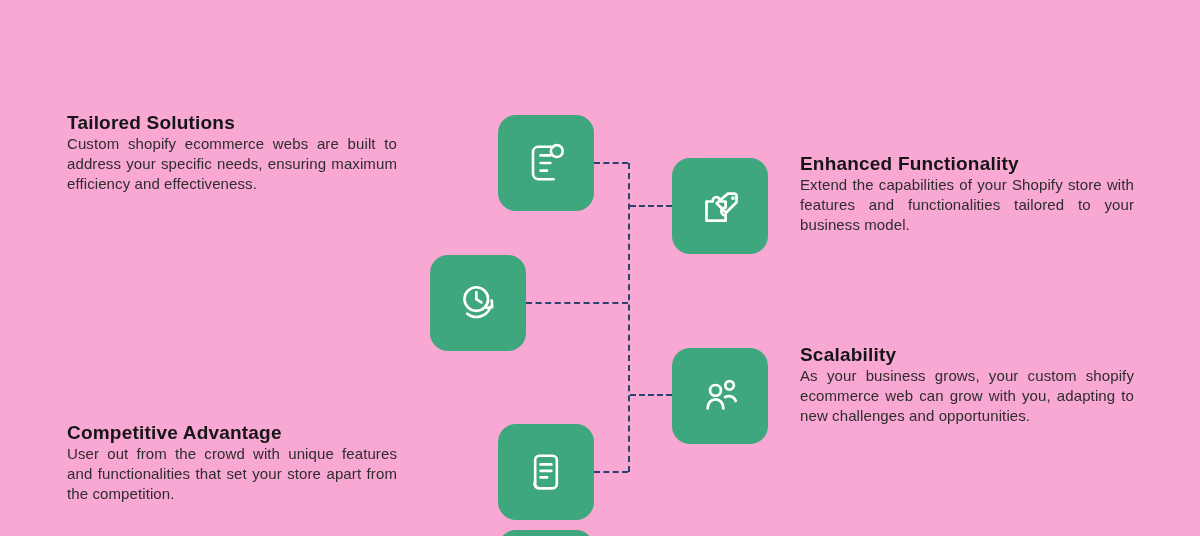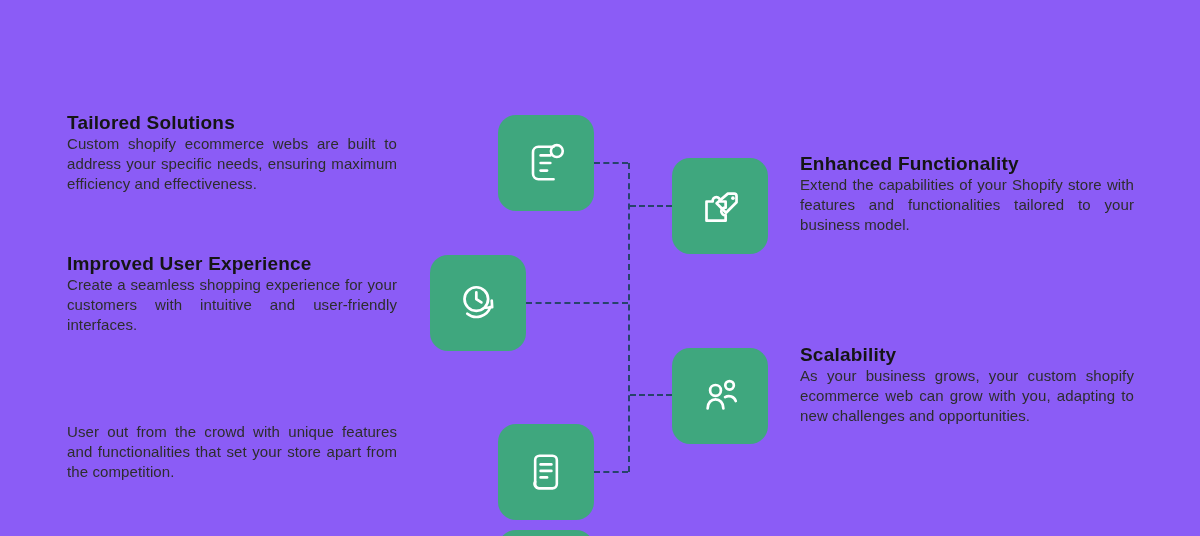--- a/index.html
+++ b/index.html
@@ -2,21 +2,21 @@
 <html><head>
 <meta charset="utf-8">
 <style>
   * { margin:0; padding:0; box-sizing:border-box; }
   html, body {
     width:1200px; height:536px;
     background:#ffffff;
     overflow:hidden;
     font-family:"Liberation Sans", sans-serif;
   }
-  .stage { position:relative; width:1200px; height:536px; background:#8b5cf6; }
+  .stage { position:relative; width:1200px; height:536px; background:#f9a8d4; }
 
   .text-block { position:absolute; }
   .benefit-title {
     font-size:19px;
     font-weight:700;
     color:#151515;
     letter-spacing:0.2px;
   }
   .benefit-body {
     font-size:15px;
@@ -48,26 +48,23 @@
 </head>
 <body>
 
 <div class="stage">
 
   <div class="text-block" style="left:67px; top:112px; width:330px;">
     <div class="benefit-title">Tailored Solutions</div>
     <div class="benefit-body">Custom shopify ecommerce webs are built to address your specific needs, ensuring maximum efficiency and effectiveness.</div>
   </div>
 
-  <div class="text-block" style="left:67px; top:253px; width:330px;">
-    <div class="benefit-title">Improved User Experience</div>
-    <div class="benefit-body">Create a seamless shopping experience for your customers with intuitive and user-friendly interfaces.</div>
-  </div>
 
   <div class="text-block" style="left:67px; top:422px; width:330px;">
+    <div class="benefit-title">Competitive Advantage</div>
     <div class="benefit-body">User out from the crowd with unique features and functionalities that set your store apart from the competition.</div>
   </div>
 
   <div class="text-block" style="left:800px; top:153px; width:334px;">
     <div class="benefit-title">Enhanced Functionality</div>
     <div class="benefit-body">Extend the capabilities of your Shopify store with features and functionalities tailored to your business model.</div>
   </div>
 
   <div class="text-block" style="left:800px; top:344px; width:334px;">
     <div class="benefit-title">Scalability</div>

